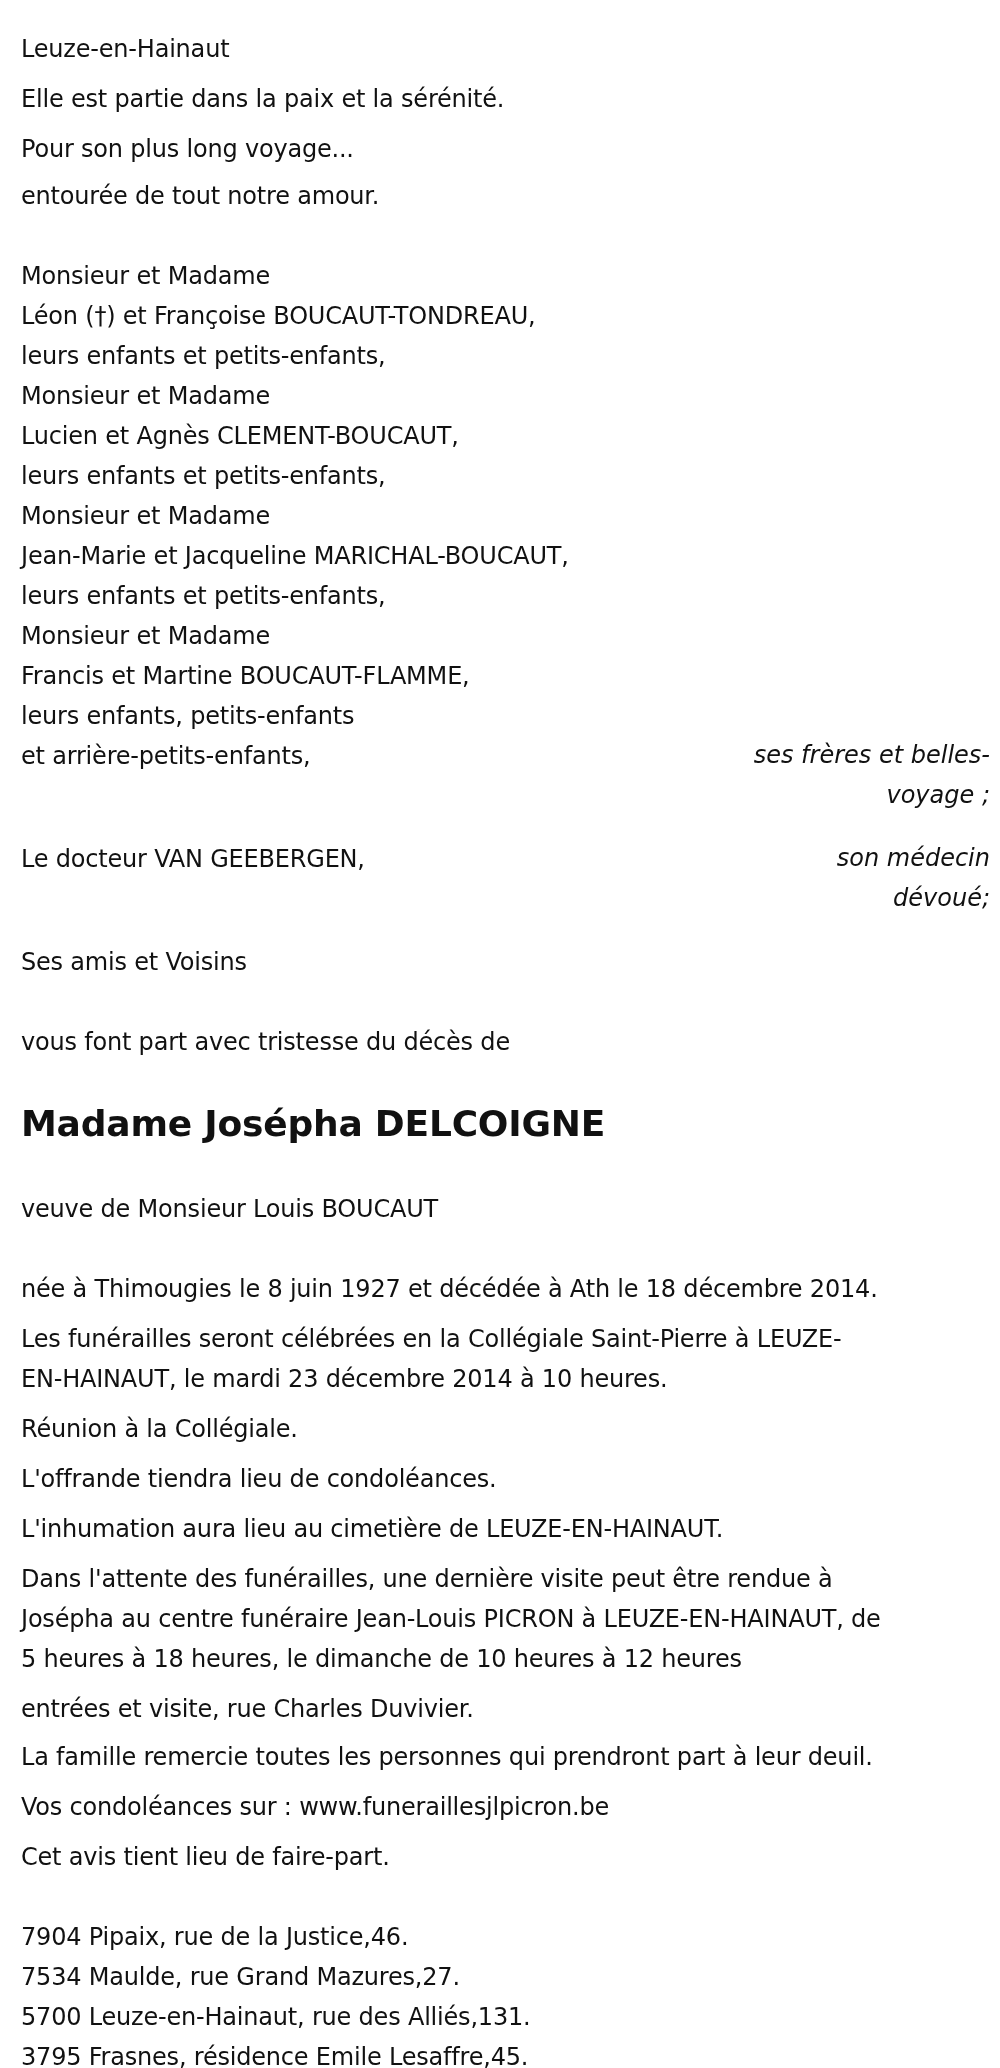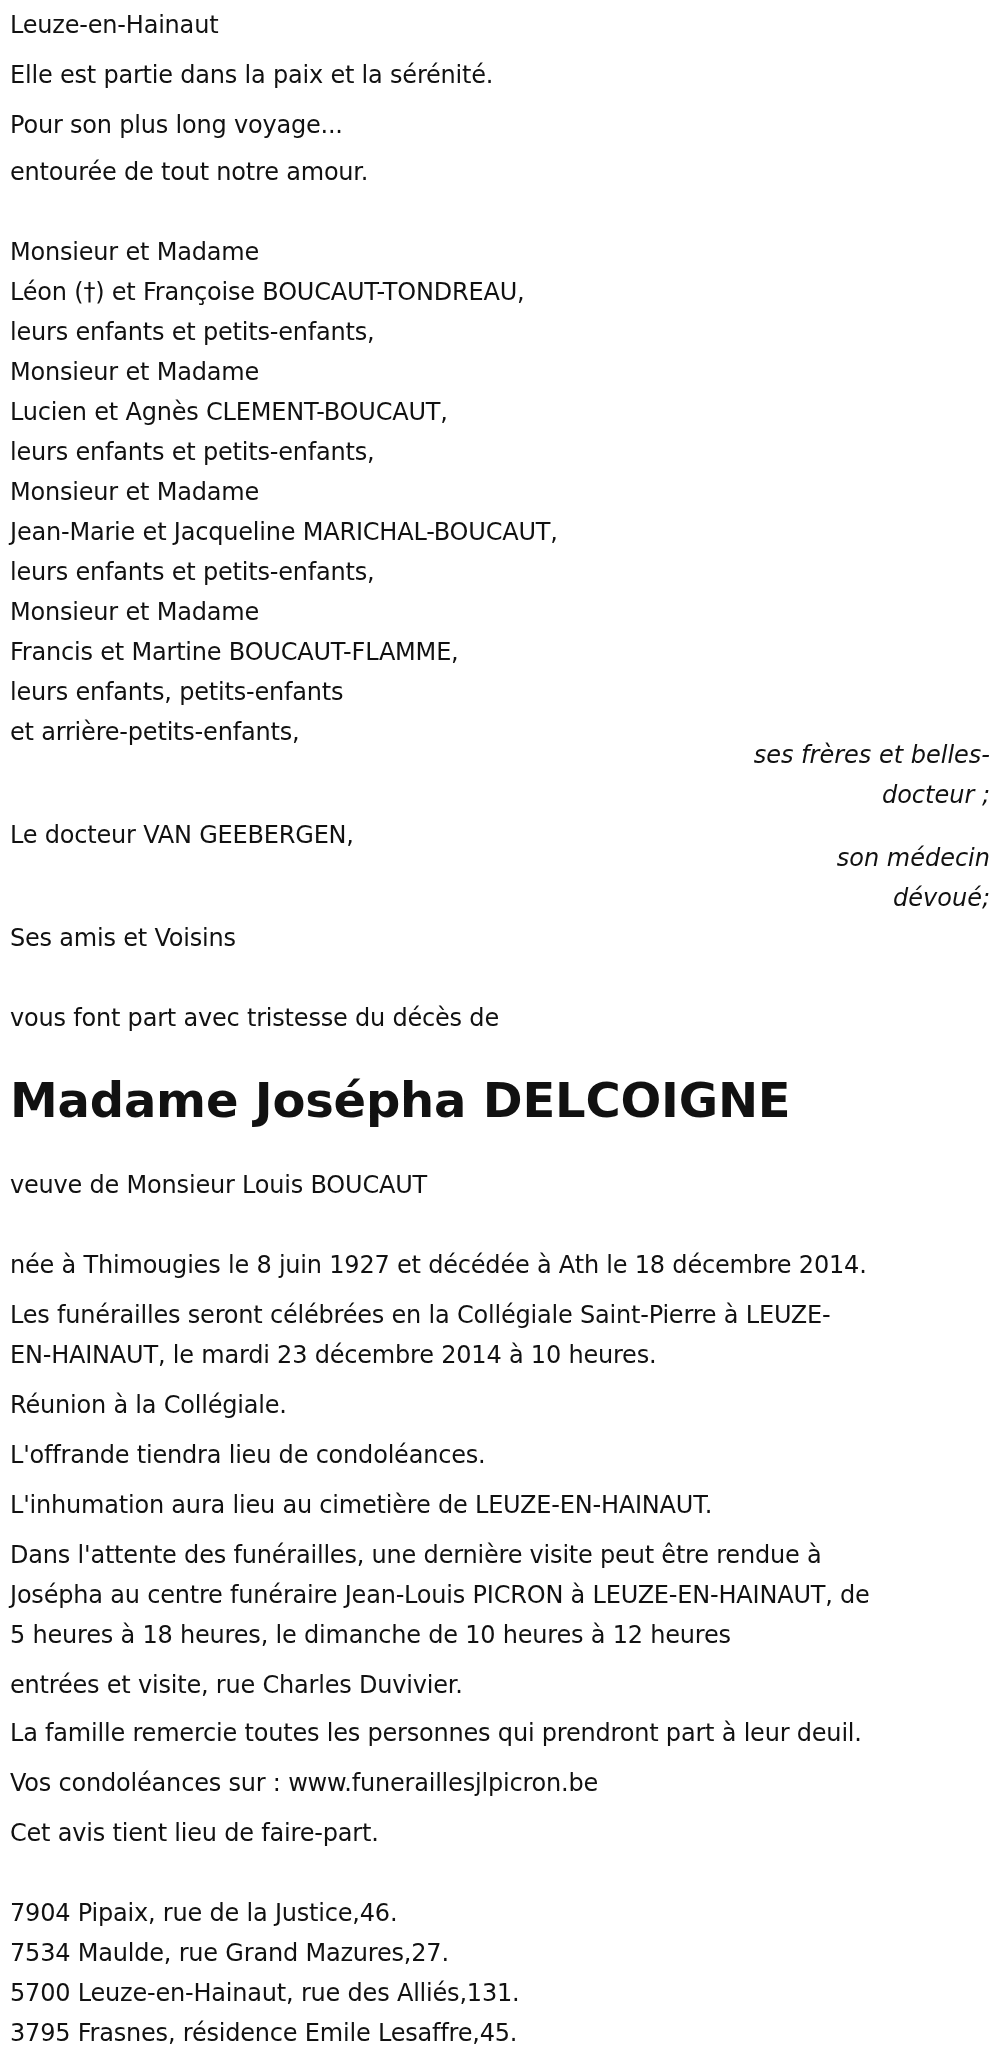--- a/index.html
+++ b/index.html
@@ -1,23 +1,23 @@
 <!DOCTYPE html>
 <html><head>
 <meta charset="utf-8">
 <style>
   html, body { margin: 0; padding: 0; background: #ffffff; }
   body {
     width: 1000px; height: 2068px; position: relative; overflow: hidden;
     font-family: "DejaVu Sans", sans-serif; color: #111111;
   }
-  .ln { position: absolute; left: 10px; font-size: 24px; line-height: 30px; white-space: nowrap; letter-spacing: -0.2px; }
+  .ln { position: absolute; left: 21px; font-size: 24px; line-height: 30px; white-space: nowrap; letter-spacing: -0.2px; margin-top: 24px; }
   .b { font-weight: normal; }
   .r { position: absolute; right: 10px; font-size: 24px; line-height: 30px; font-style: italic; text-align: right; white-space: nowrap; }
-  .h { font-size: 48px; font-weight: bold; line-height: 44px; }
+  .h { font-size: 36px; font-weight: bold; line-height: 44px; }
 </style>
 </head>
 <body>
 
 <div>
   <div class="ln" style="top:10px">Leuze-en-Hainaut</div>
   <div class="ln b" style="top:60px">Elle est partie dans la paix et la sérénité.</div>
   <div class="ln b" style="top:110px">Pour son plus long voyage...</div>
   <div class="ln b" style="top:157px">entourée de tout notre amour.</div>
 
@@ -29,21 +29,21 @@
   <div class="ln" style="top:437px">leurs enfants et petits-enfants,</div>
   <div class="ln" style="top:477px">Monsieur et Madame</div>
   <div class="ln" style="top:517px">Jean-Marie et Jacqueline MARICHAL-BOUCAUT,</div>
   <div class="ln" style="top:557px">leurs enfants et petits-enfants,</div>
   <div class="ln" style="top:597px">Monsieur et Madame</div>
   <div class="ln" style="top:637px">Francis et Martine BOUCAUT-FLAMME,</div>
   <div class="ln" style="top:677px">leurs enfants, petits-enfants</div>
   <div class="ln" style="top:717px">et arrière-petits-enfants,</div>
 
   <div class="r" style="top:740px">ses frères et belles-</div>
-  <div class="r" style="top:780px">docteur ;</div>
+  <div class="r" style="top:780px">voyage ;</div>
 
   <div class="ln" style="top:820px">Le docteur VAN GEEBERGEN,</div>
   <div class="r" style="top:843px">son médecin</div>
   <div class="r" style="top:883px">dévoué;</div>
 
   <div class="ln" style="top:923px">Ses amis et Voisins</div>
   <div class="ln" style="top:1003px">vous font part avec tristesse du décès de</div>
 
   <div class="ln h" style="top:1078px">Madame Josépha DELCOIGNE</div>
   <div class="ln" style="top:1170px">veuve de Monsieur Louis BOUCAUT</div>

